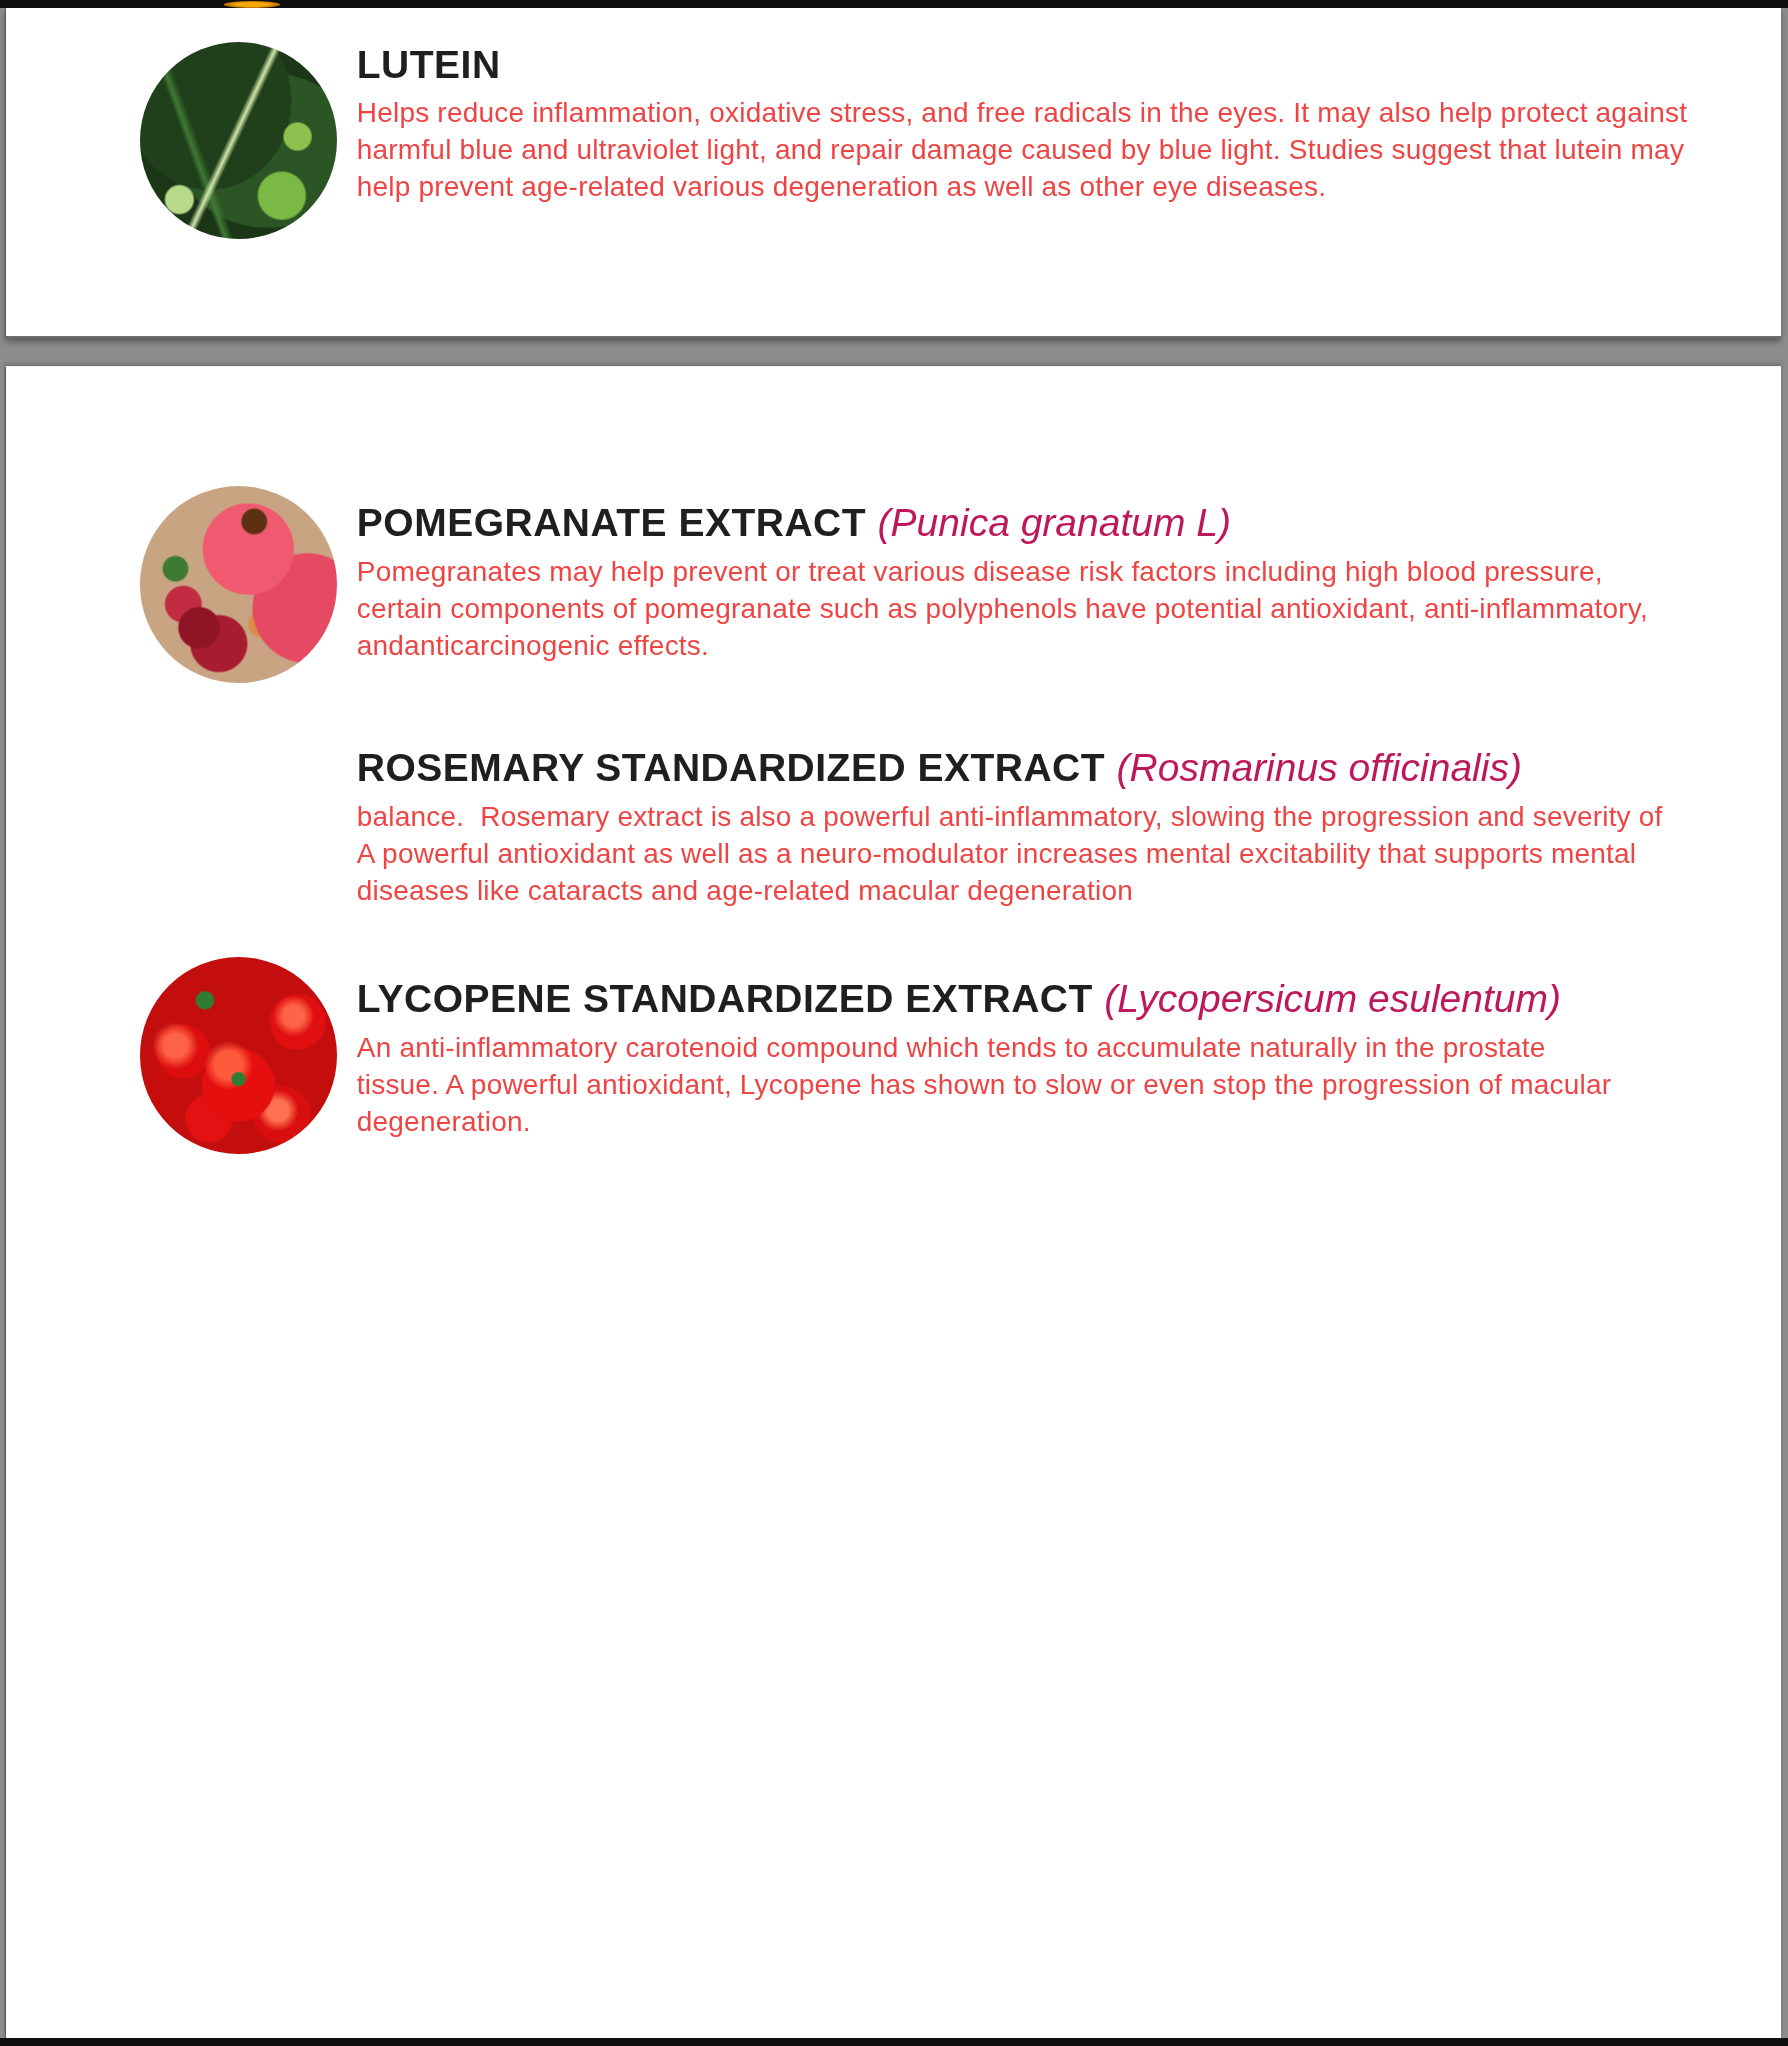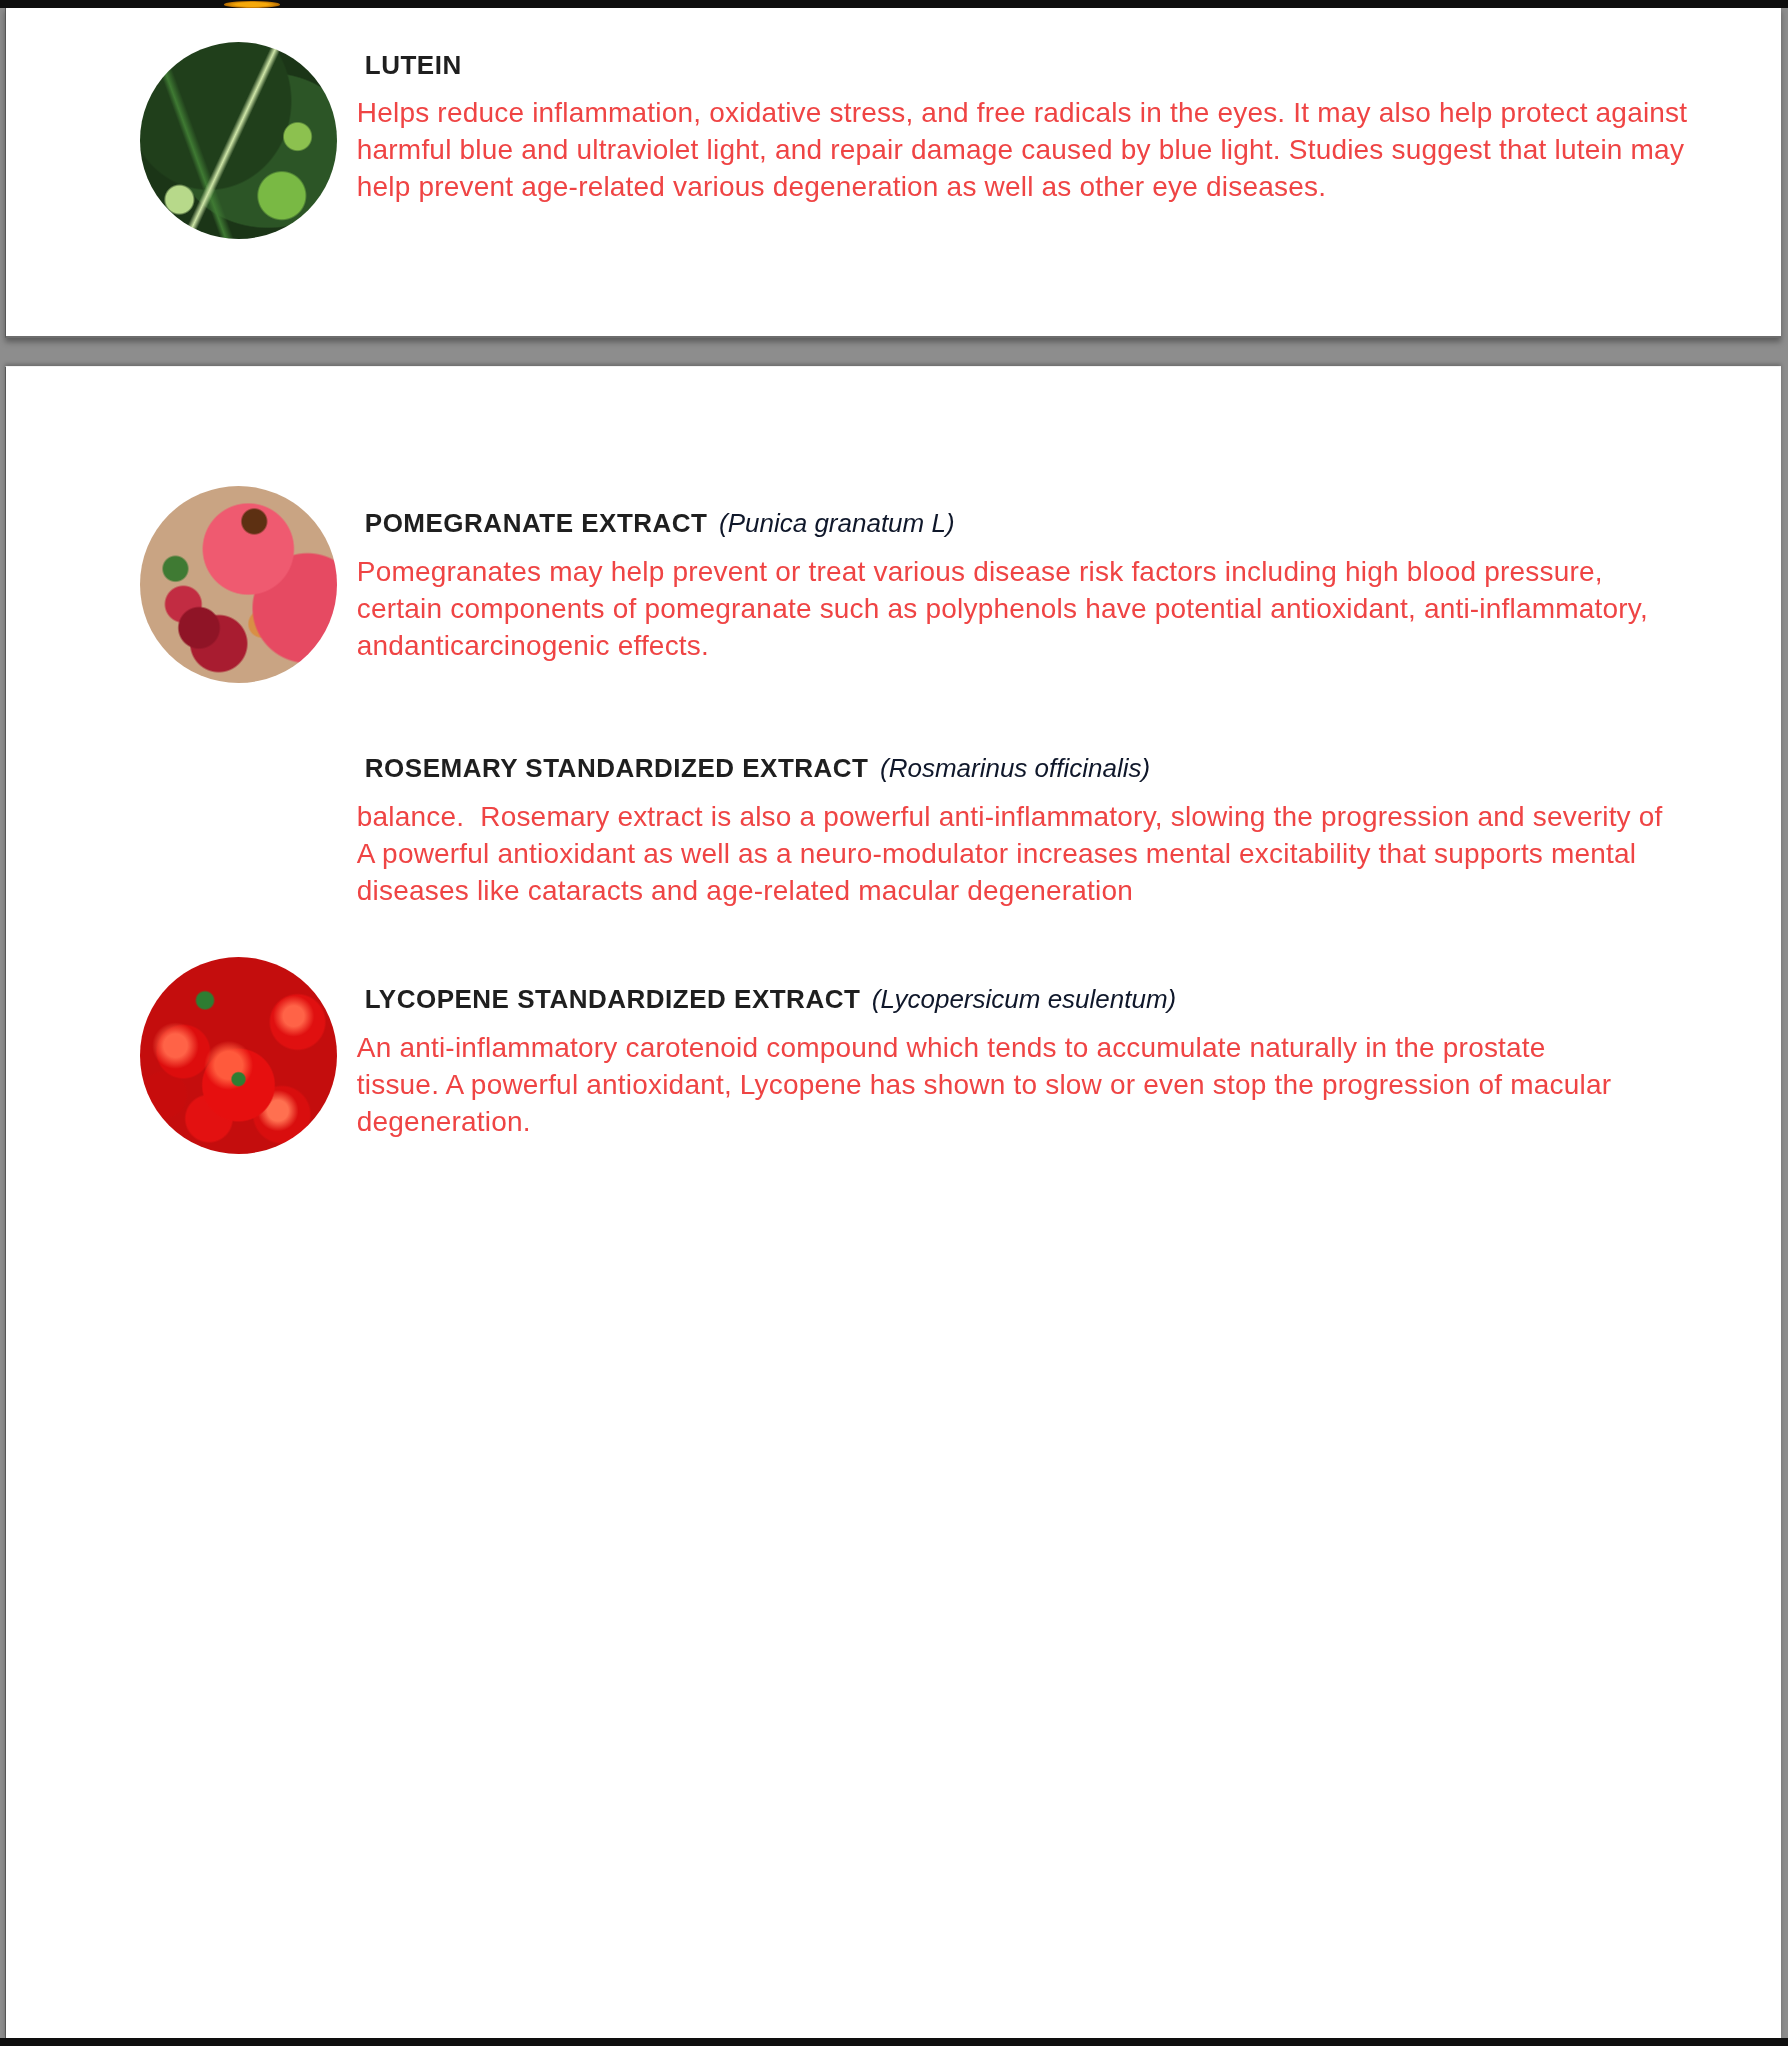--- a/index.html
+++ b/index.html
@@ -41,25 +41,25 @@
   .section{position:absolute;left:0;top:0;width:100%;}
   .circle-img{
     position:absolute;left:134px;width:197px;height:197px;
     border-radius:50%;
     overflow:hidden;
   }
   .textblock{
     position:absolute;left:351px;width:1412px;
   }
   .sec-heading{
-    font-size:26px;line-height:40px;
-    color:#1f1f1f;white-space:pre;margin-left:8px;
+    font-size:39px;line-height:40px;
+    color:#1f1f1f;white-space:pre;
   }
   .h-bold{font-weight:bold;letter-spacing:0.5px;}
-  .h-latin{font-style:italic;font-weight:300;color:#0f172a;letter-spacing:0px;}
+  .h-latin{font-style:italic;font-weight:300;color:#be185d;letter-spacing:0px;}
   .h-latin:not(:empty){margin-left:11.5px;}
   .body-lines{margin-top:9.6px;}
   .bline{
     font-size:28px;line-height:37px;font-weight:300;
     color:#ef4444;white-space:pre;letter-spacing:0.2px;
   }
   
   .photo-kale{
     background:
       radial-gradient(circle at 72% 78%, #79b944 0 11%, rgba(0,0,0,0) 12%),

